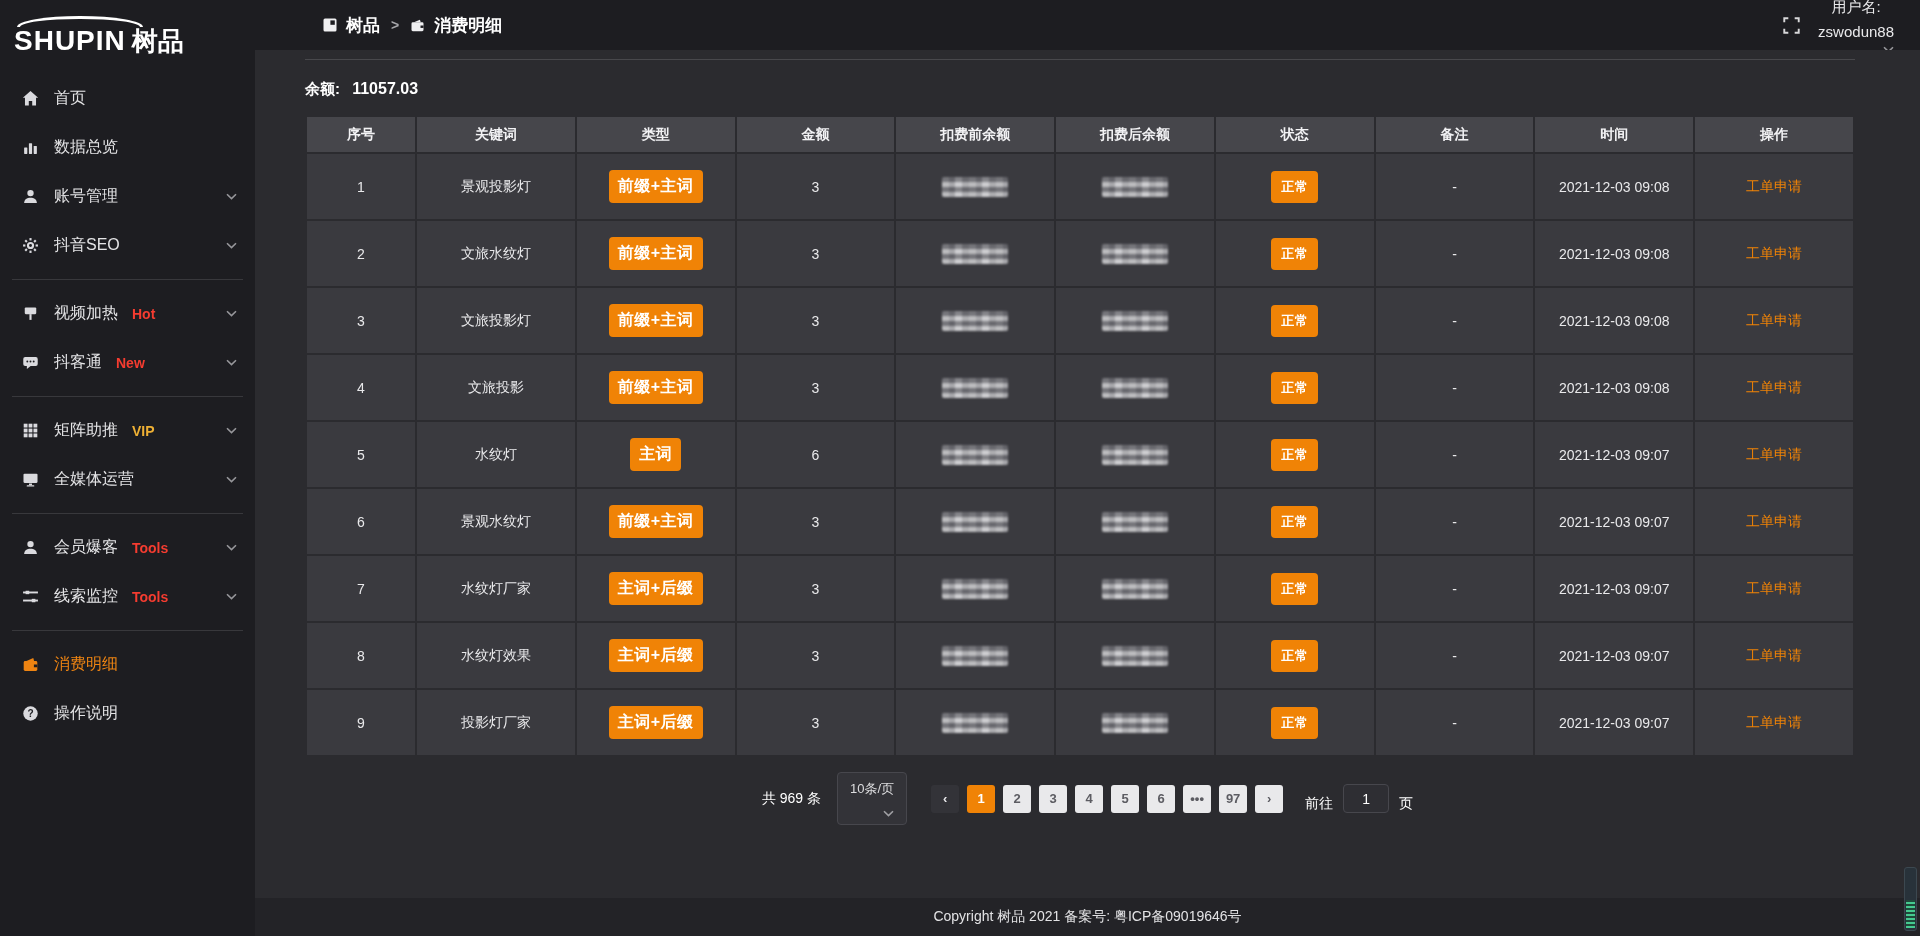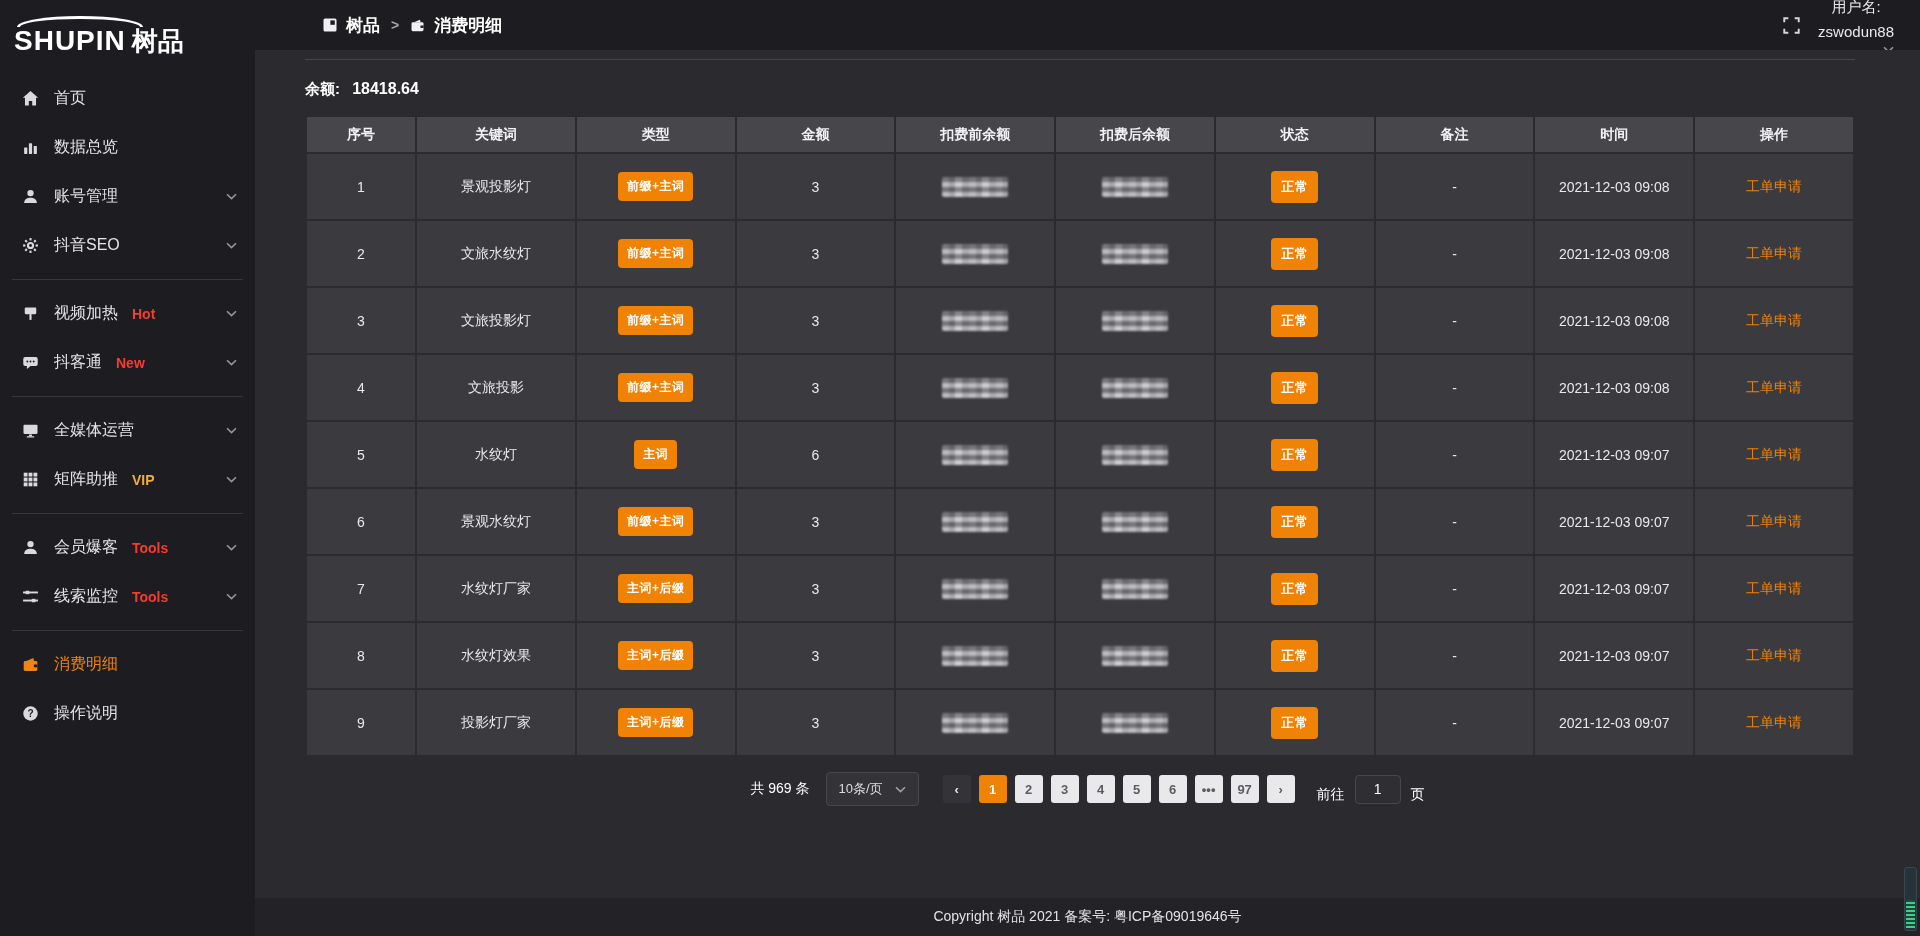--- a/index.html
+++ b/index.html
@@ -45,36 +45,36 @@
   .balance-row { margin:20px 0 0 50px; color:#fff; font-size:15px; font-weight:700; }
   .balance-row .bal-value { margin-left:8px; font-size:16px; }
 
   
   .table-wrap { margin:16px 65px 0 50px; }
   table { width:100%; border-collapse:collapse; table-layout:fixed; }
   th,td { border:2px solid #2b2b2f; text-align:center; }
   th { background:#46464b; color:#f2f2f4; height:37px; font-size:14px; font-weight:600; }
   td { background:#3a3a3f; color:#e9e9eb; height:67px; font-size:14px; }
   .type-badge,.status-badge { display:inline-block; background:#f08306; color:#fff;
-    font-size:12px; font-weight:600; padding:6px 9px; border-radius:4px; letter-spacing:.5px; }
+    font-size:16px; font-weight:600; padding:6px 9px; border-radius:4px; letter-spacing:.5px; }
   .status-badge { padding:7px 10px; font-size:13px; }
   .action-link { color:#f08306; cursor:pointer; font-weight:500; }
   .blur-box { width:66px; height:20px; margin:0 auto; border-radius:2px; opacity:.9;
     background:
       repeating-linear-gradient(0deg, rgba(255,255,255,.38) 0 5px, rgba(70,70,76,.45) 5px 10px),
       repeating-linear-gradient(90deg, #ababaf 0 7px, #85858b 7px 13px, #cacace 13px 20px, #909095 20px 27px);
     filter:blur(1px); }
 
   
   .pagination { display:flex; align-items:center; justify-content:center; gap:8px;
     margin-top:15px; color:#fff; font-size:14px; }
   .pg-total { margin-right:8px; }
   .page-size { display:flex; align-items:center; gap:12px; background:#333338;
     border:1px solid #47474d; border-radius:4px; padding:7px 12px; color:#dcdcde;
-    margin-right:16px; cursor:pointer; font-size:13px; }
+    margin-right:16px; cursor:pointer; font-size:13px;flex-direction:column; }
   .page-size .chev { color:#a0a0a4; }
   .page-btn { min-width:28px; height:28px; display:inline-flex; align-items:center;
     justify-content:center; background:#e9e9eb; color:#5c5c62; border-radius:3px;
     font-weight:700; font-size:13px; cursor:pointer; padding:0 4px; }
   .page-btn.dark { background:#333338; color:#e9e9eb; }
   .page-btn.active { background:#f08306; color:#fff; }
   .goto { display:flex; align-items:flex-end; gap:10px; margin-left:14px; }
   .goto input { width:46px; height:29px; background:#2e2e33; border:1px solid #47474d;
     border-radius:4px; color:#fff; text-align:center; font-size:14px;
     font-family:"Liberation Sans",sans-serif; }
@@ -203,36 +203,20 @@
               <path d="M1 1.2 L5.5 5.6 L10 1.2"></path>
             </svg>
         </span>
       </div>
 
       <div class="menu-divider"></div>
 
       <div class="menu-item">
         <span class="mi-icon">
           <svg width="17" height="17" viewBox="0 0 16 16" fill="currentColor">
-              <rect x="1.4" y="2.6" width="13.2" height="8.6" rx="1"></rect>
-              <rect x="6.6" y="11.8" width="2.8" height="1.6"></rect>
-              <rect x="4.4" y="13.4" width="7.2" height="1.3" rx="0.6"></rect>
-            </svg>
-        </span>
-        <span class="mi-label">全媒体运营</span>
-        <span class="chev">
-          <svg width="11" height="7" viewBox="0 0 11 7" fill="none" stroke="currentColor" stroke-width="1.6">
-              <path d="M1 1.2 L5.5 5.6 L10 1.2"></path>
-            </svg>
-        </span>
-      </div>
-
-      <div class="menu-item">
-        <span class="mi-icon">
-          <svg width="17" height="17" viewBox="0 0 16 16" fill="currentColor">
               <g>
                 <rect x="1.6" y="1.6" width="3.6" height="3.6"></rect>
                 <rect x="6.2" y="1.6" width="3.6" height="3.6"></rect>
                 <rect x="10.8" y="1.6" width="3.6" height="3.6"></rect>
                 <rect x="1.6" y="6.2" width="3.6" height="3.6"></rect>
                 <rect x="6.2" y="6.2" width="3.6" height="3.6"></rect>
                 <rect x="10.8" y="6.2" width="3.6" height="3.6"></rect>
                 <rect x="1.6" y="10.8" width="3.6" height="3.6"></rect>
                 <rect x="6.2" y="10.8" width="3.6" height="3.6"></rect>
                 <rect x="10.8" y="10.8" width="3.6" height="3.6"></rect>
@@ -241,20 +225,36 @@
         </span>
         <span class="mi-label">矩阵助推</span>
         <span class="menu-badge badge-gold">VIP</span>
         <span class="chev">
           <svg width="11" height="7" viewBox="0 0 11 7" fill="none" stroke="currentColor" stroke-width="1.6">
               <path d="M1 1.2 L5.5 5.6 L10 1.2"></path>
             </svg>
         </span>
       </div>
 
+      <div class="menu-item">
+        <span class="mi-icon">
+          <svg width="17" height="17" viewBox="0 0 16 16" fill="currentColor">
+              <rect x="1.4" y="2.6" width="13.2" height="8.6" rx="1"></rect>
+              <rect x="6.6" y="11.8" width="2.8" height="1.6"></rect>
+              <rect x="4.4" y="13.4" width="7.2" height="1.3" rx="0.6"></rect>
+            </svg>
+        </span>
+        <span class="mi-label">全媒体运营</span>
+        <span class="chev">
+          <svg width="11" height="7" viewBox="0 0 11 7" fill="none" stroke="currentColor" stroke-width="1.6">
+              <path d="M1 1.2 L5.5 5.6 L10 1.2"></path>
+            </svg>
+        </span>
+      </div>
+
       <div class="menu-divider"></div>
 
       <div class="menu-item">
         <span class="mi-icon">
           <svg width="17" height="17" viewBox="0 0 16 16" fill="currentColor">
               <circle cx="8" cy="4.8" r="3"></circle>
               <path d="M2 14.2 c0-3.4 2.7-5.1 6-5.1 s6 1.7 6 5.1 z"></path>
             </svg>
         </span>
         <span class="mi-label">会员爆客</span>
@@ -350,21 +350,21 @@
           </span>
         </div>
       </div>
     </header>
 
     <section class="content">
       <div class="top-divider"></div>
 
       <div class="balance-row">
         <span>余额:</span>
-        <span class="bal-value">18418.64</span>
+        <span class="bal-value">11057.03</span>
       </div>
 
       <div class="table-wrap">
         <table>
           <colgroup>
             <col style="width:110px">
               <col>
               <col>
               <col>
               <col>

